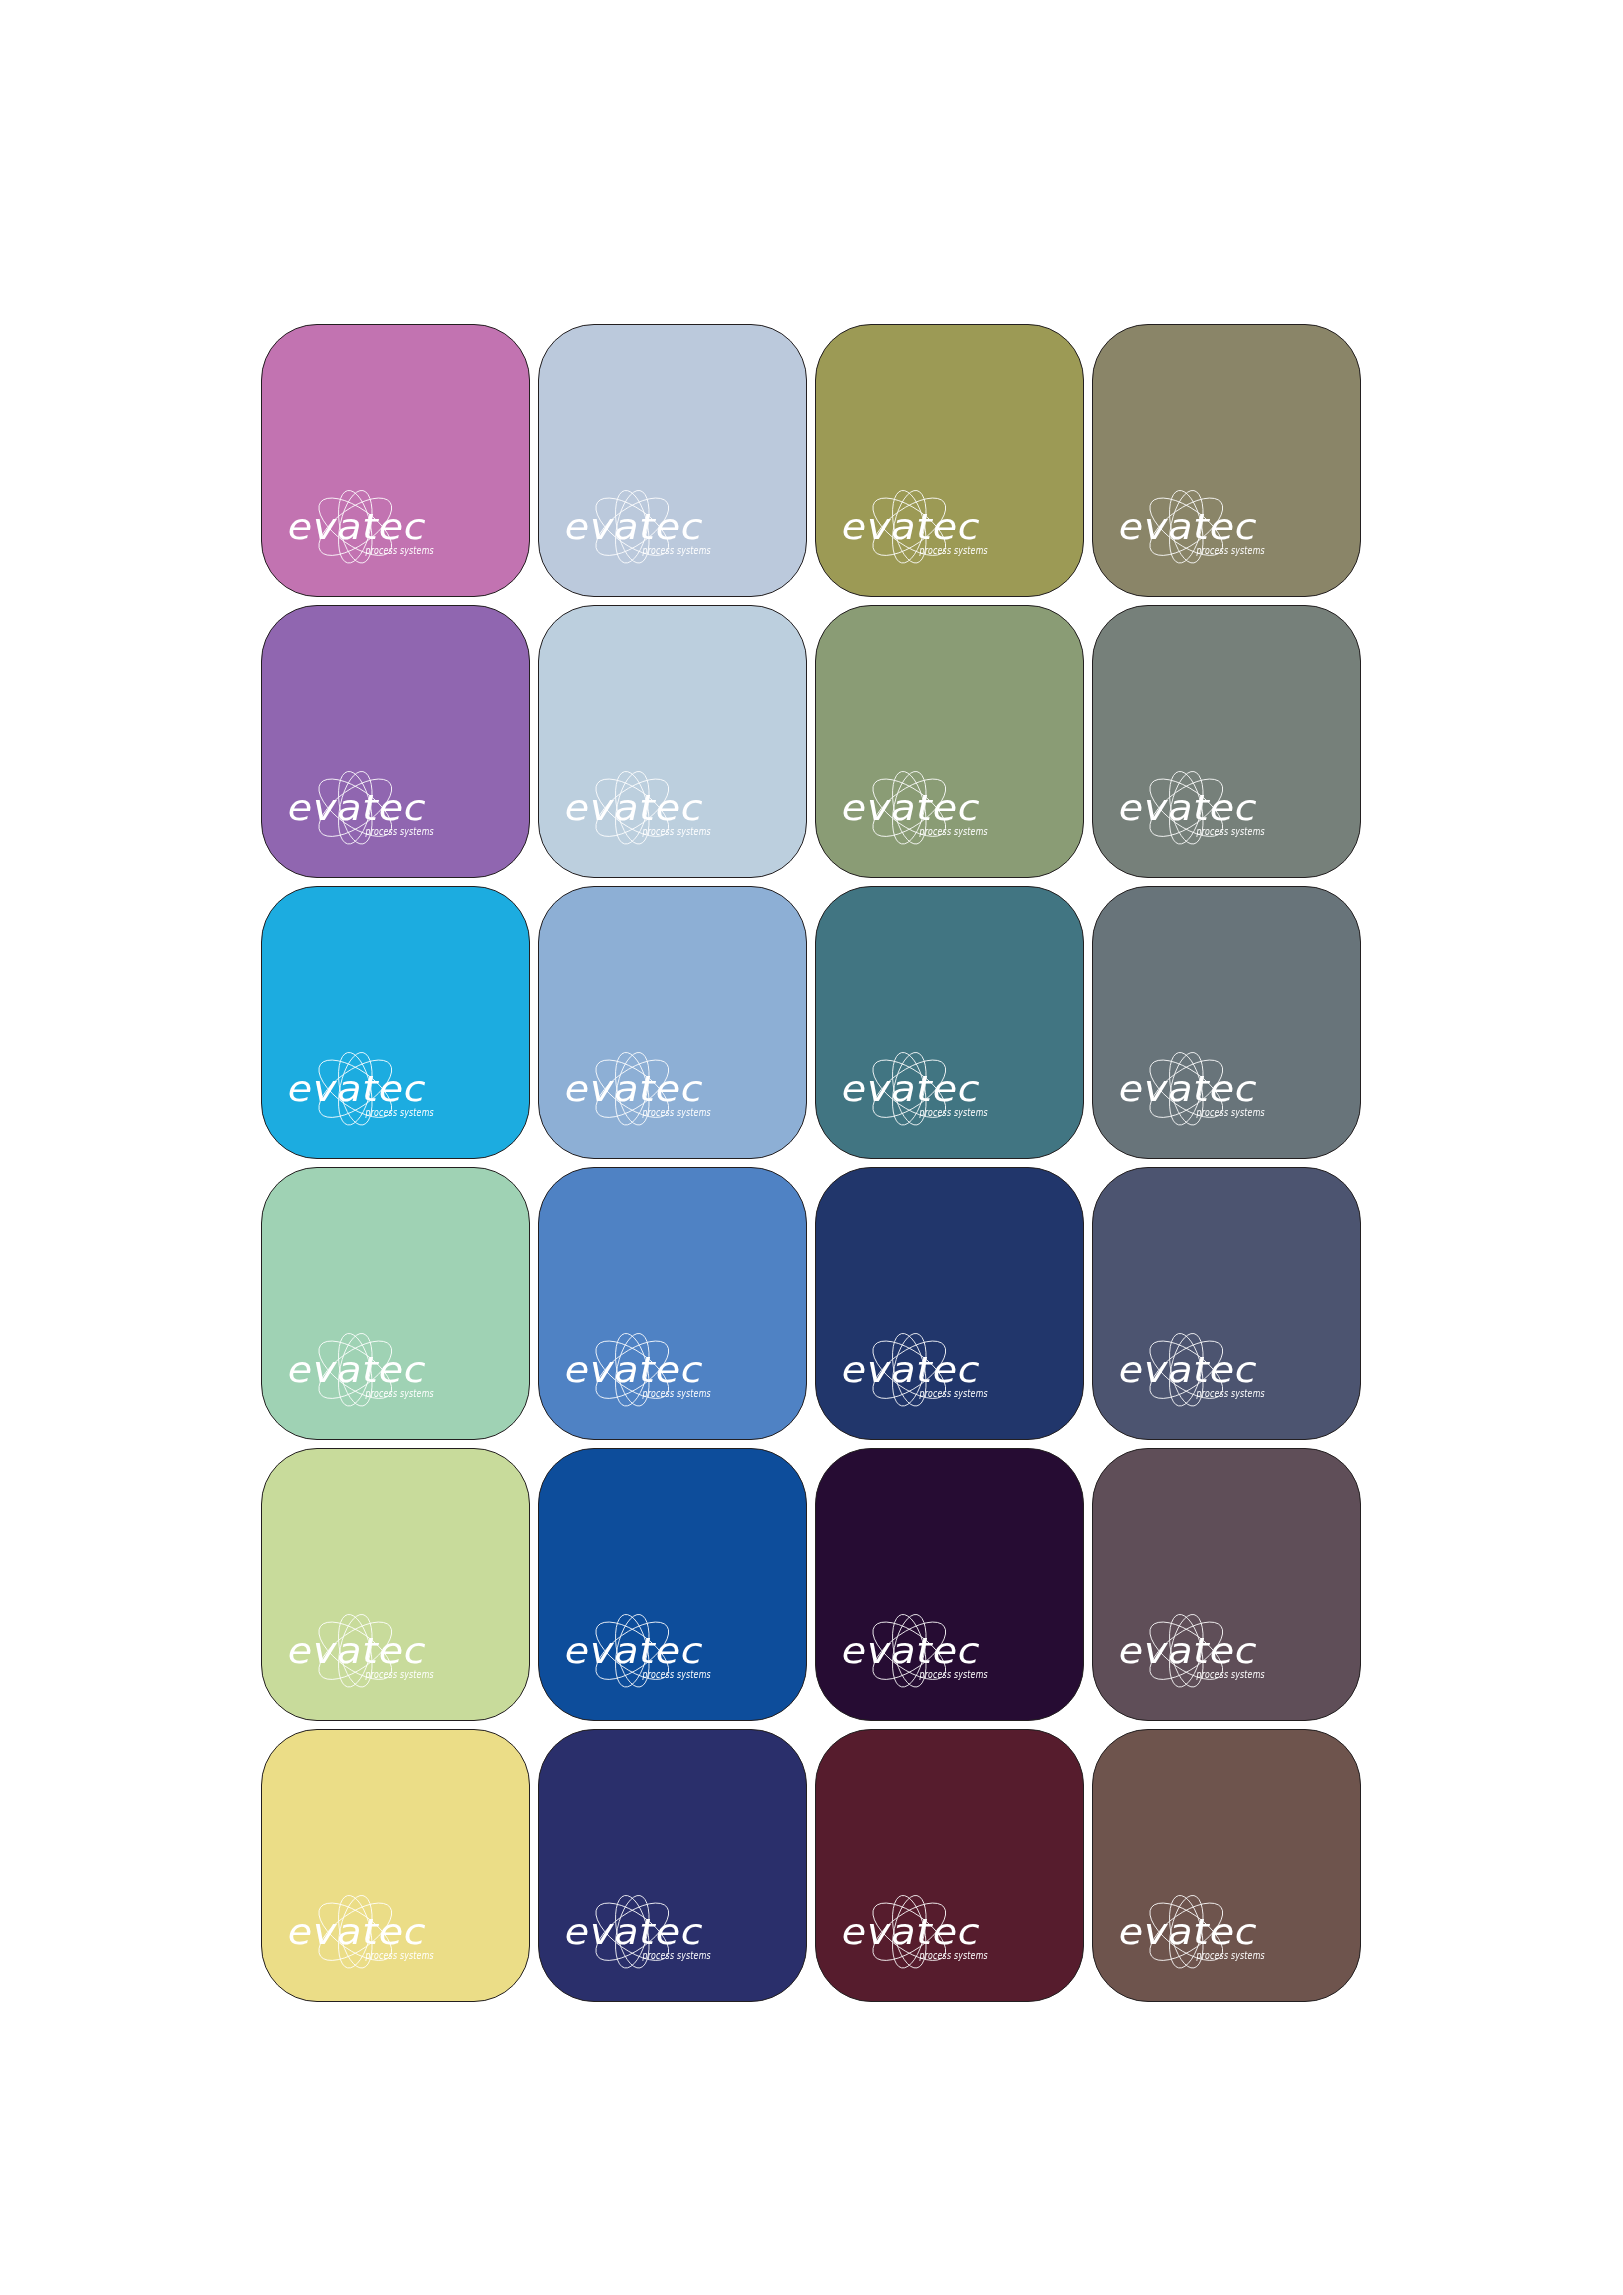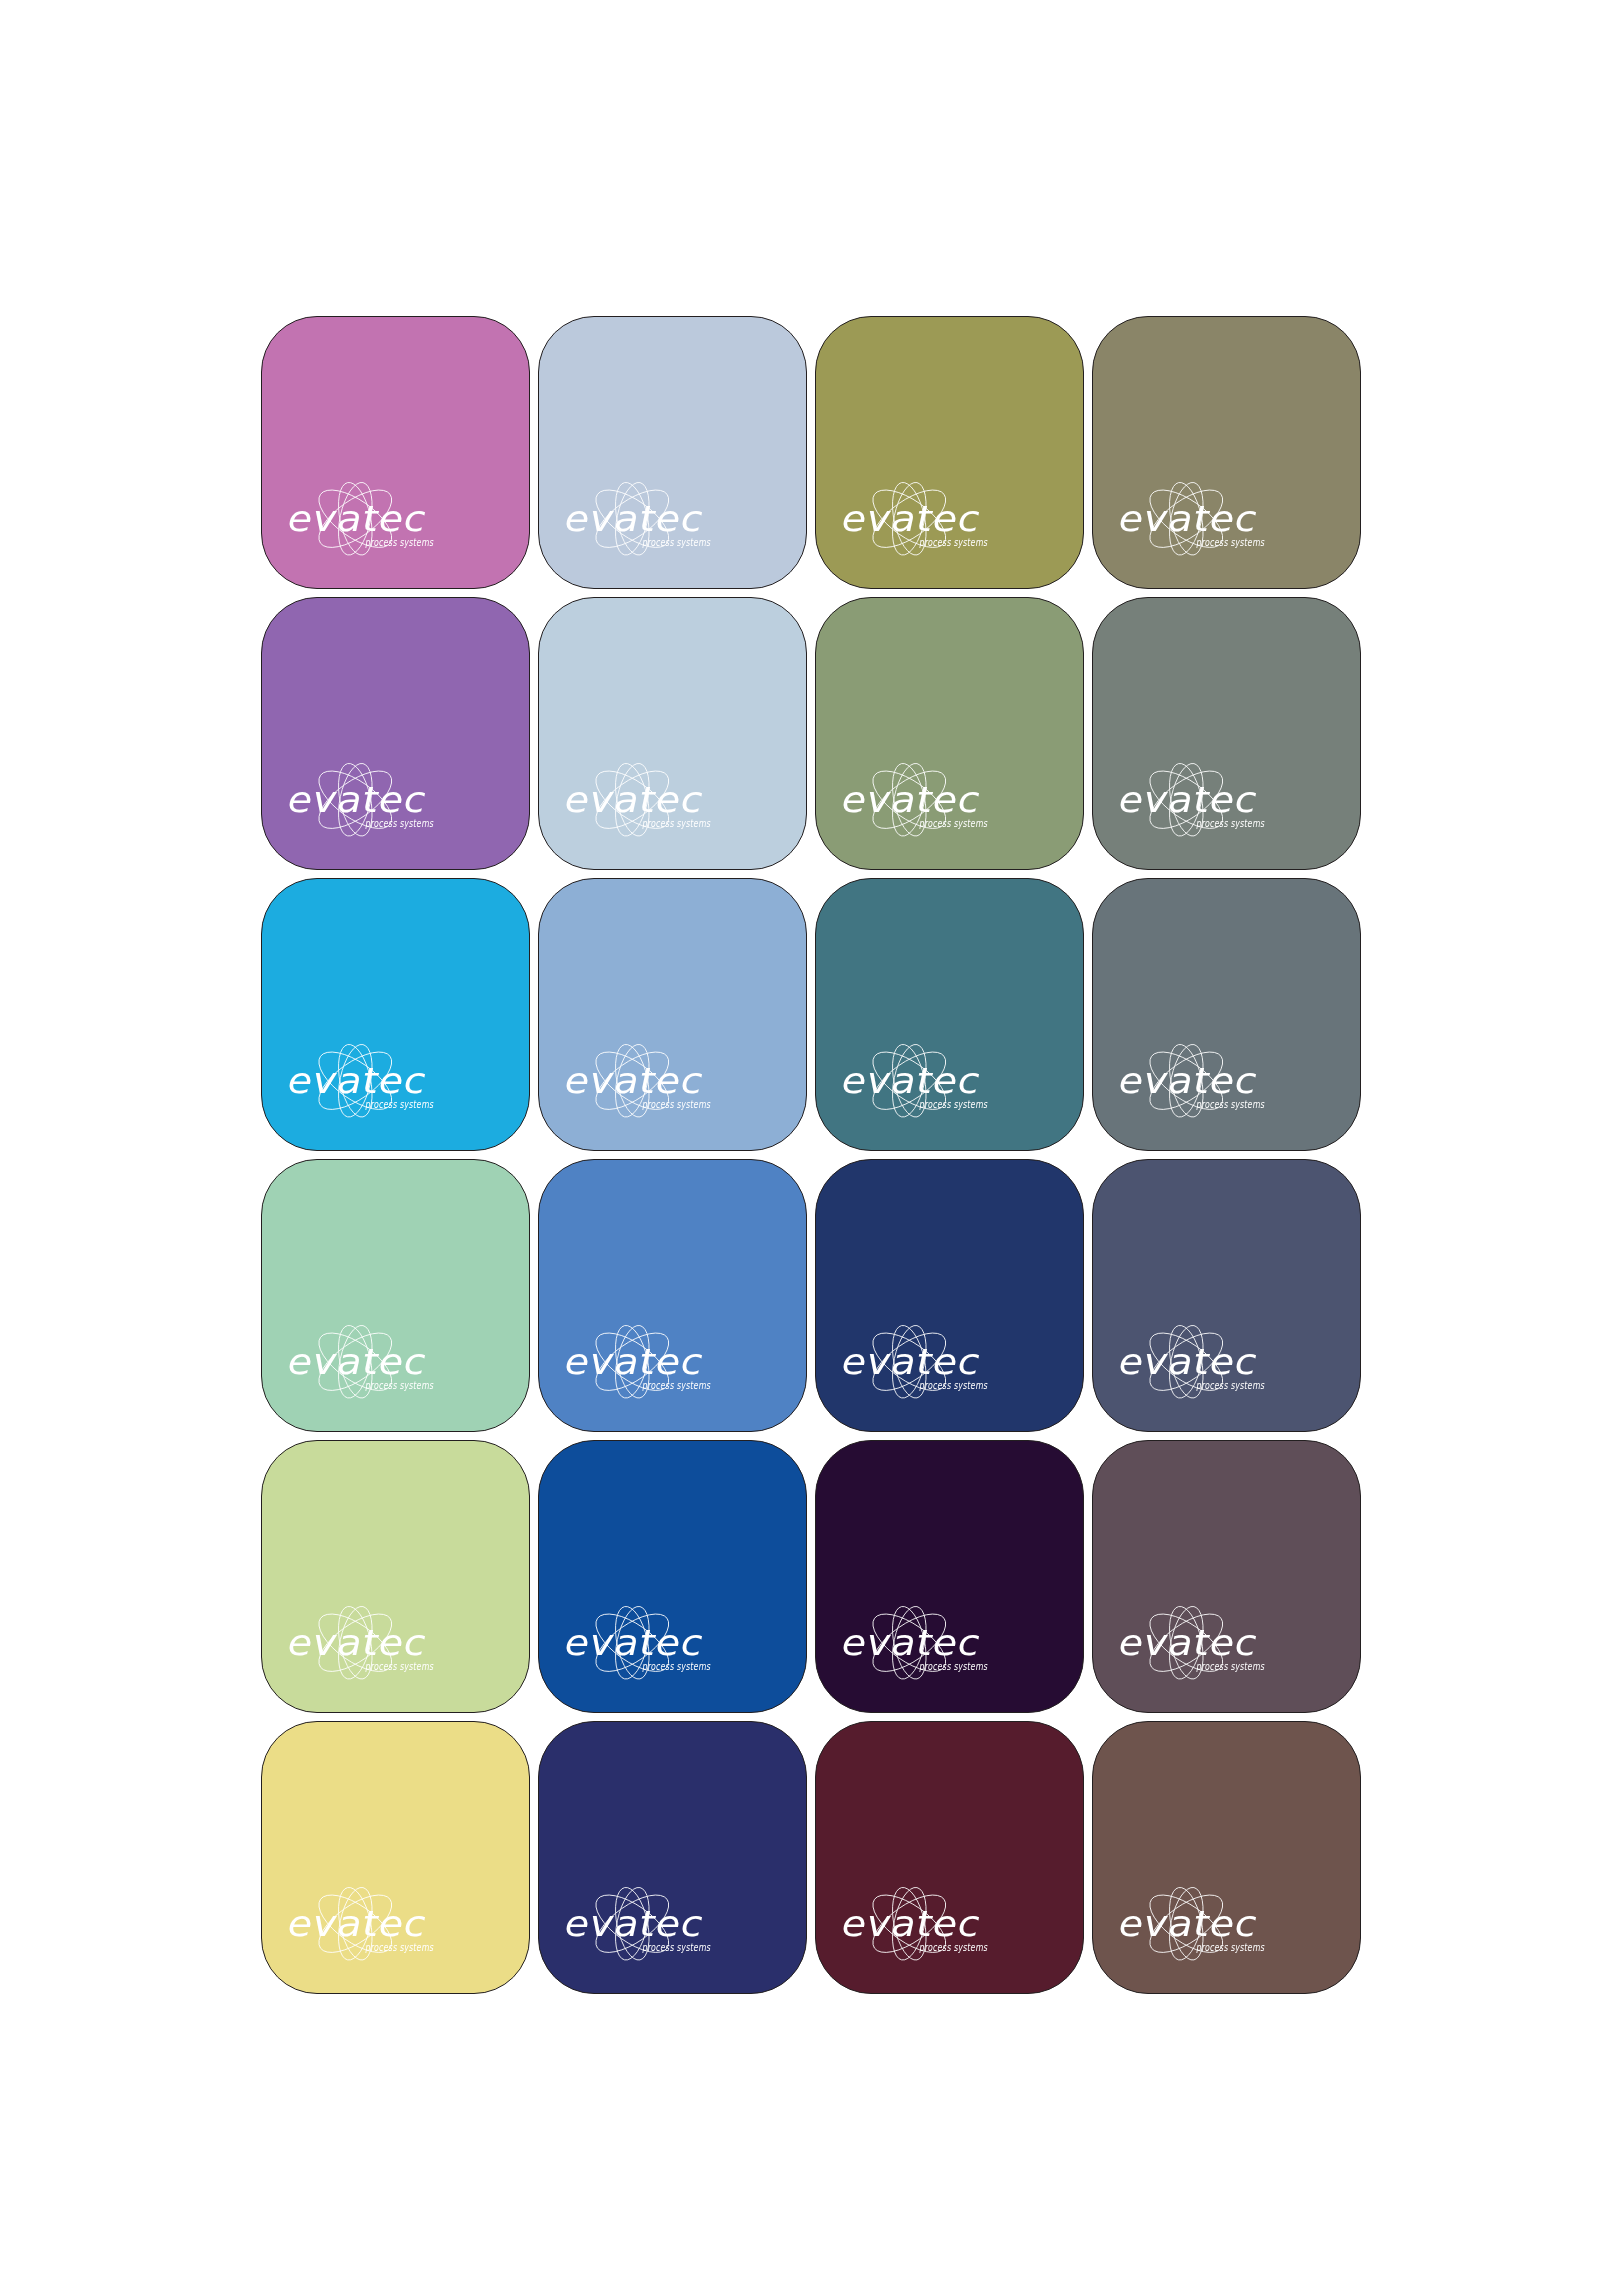--- a/index.html
+++ b/index.html
@@ -19,21 +19,21 @@
     width: 1623px;
     height: 2295px;
     background: #ffffff;
     overflow: hidden;
   }
 
   
   #swatch-grid {
     position: absolute;
     left: 261px;
-    top: 316px;
+    top: 324px;
     width: 1106px;   
     height: 1665px;  
     display: grid;
     grid-template-columns: repeat(4, 269px);
     grid-template-rows: repeat(6, 273px);
     column-gap: 8.3px;
     row-gap: 5.1px;
     gap: 8px;
   }
 

